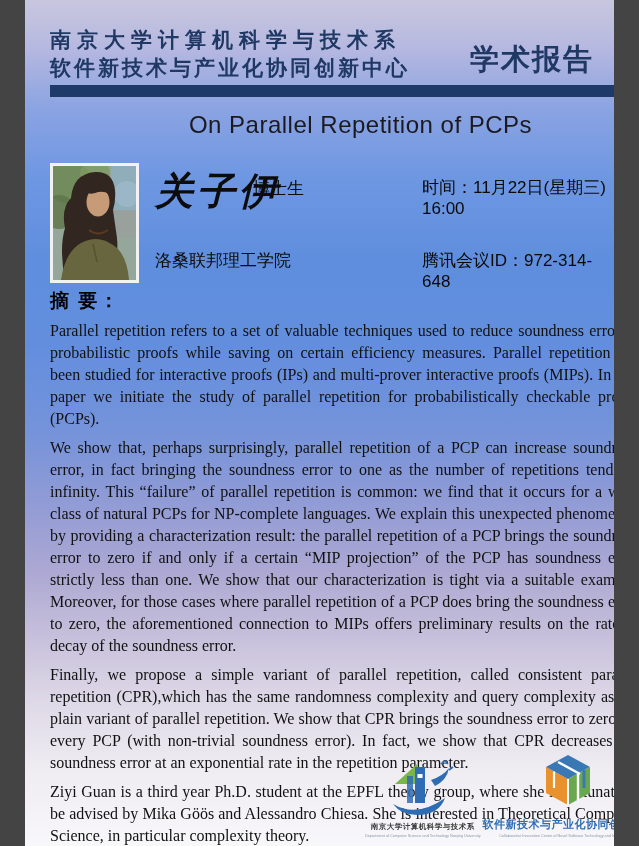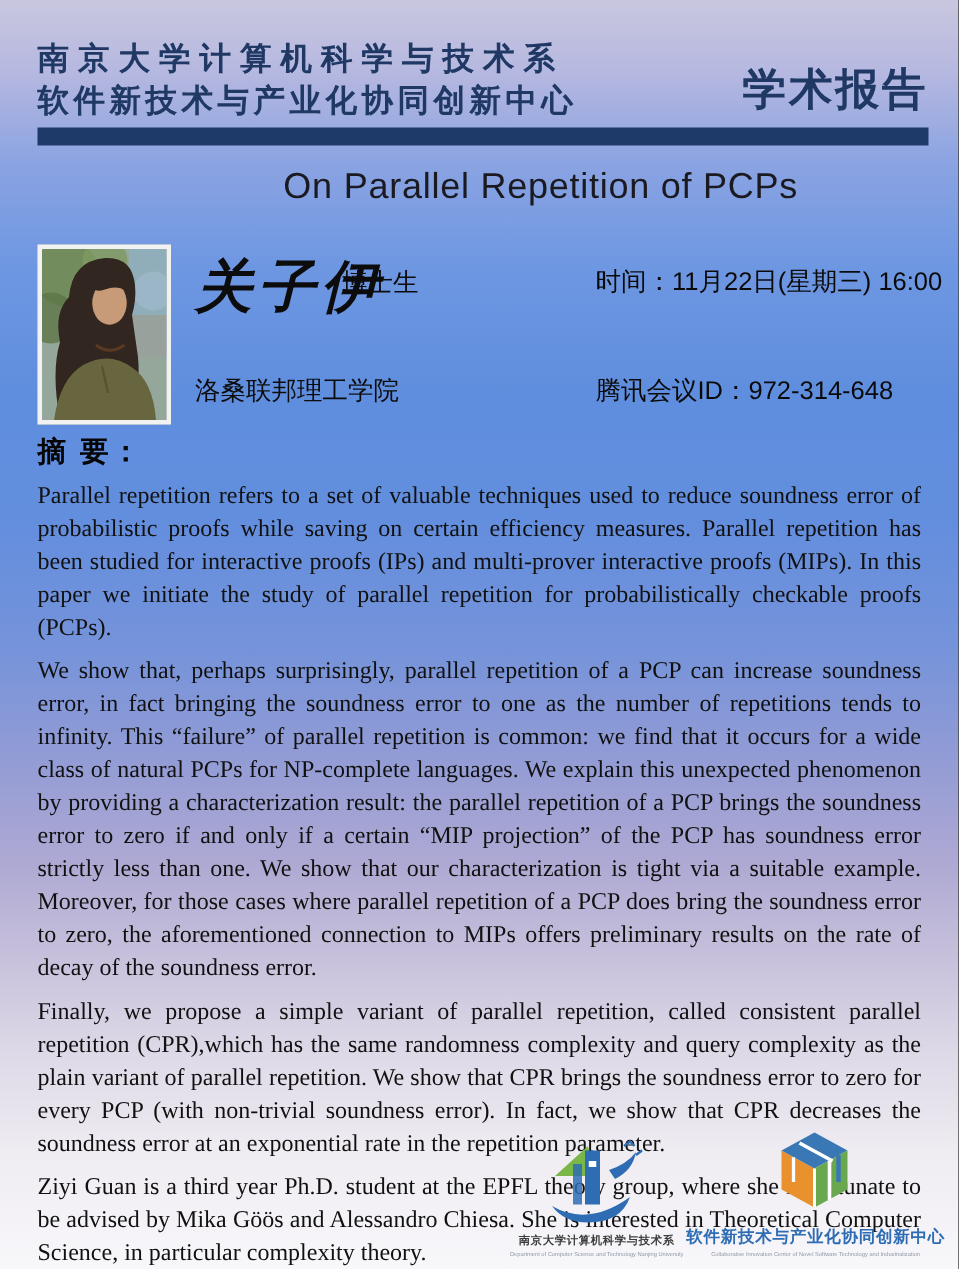--- a/index.html
+++ b/index.html
@@ -1,18 +1,18 @@
 <!DOCTYPE html>
 <html><head>
 <meta charset="utf-8">
 <style>
   html,body{margin:0;padding:0;background:#444;}
   .poster{
     position:relative;
-    width:639px;height:846px;
+    width:589px;height:846px;
     margin:0 auto;
     overflow:hidden;
     font-family:"Liberation Sans",sans-serif;
     background:linear-gradient(180deg,
       #c9c7df 0%, #b4b7e0 6%, #8aa3e2 13%, #6e97e2 21%,
       #5f8ede 31%, #638ede 41%, #7593da 51%, #939cd5 60%,
       #aea9d3 68%, #c6bfdb 75%, #ded9e7 83%, #efecf2 91%, #f8f7fa 100%);
   }
   
   .hdr{position:absolute;top:26px;left:25px;right:20px;display:flex;justify-content:space-between;align-items:flex-start;}

